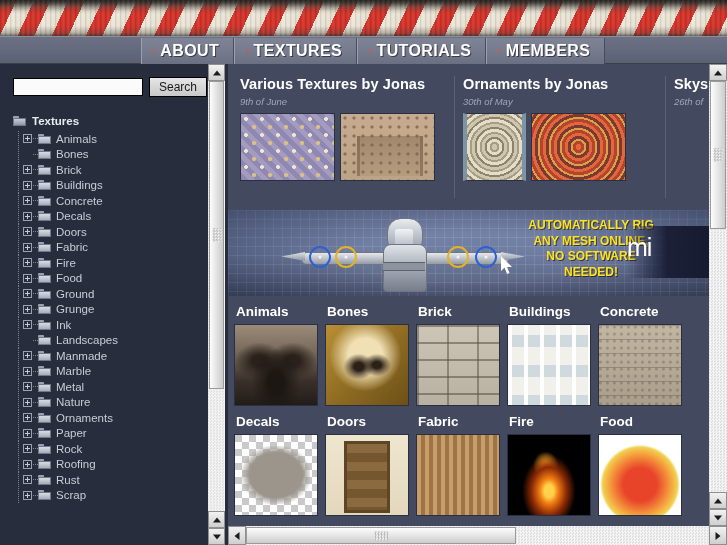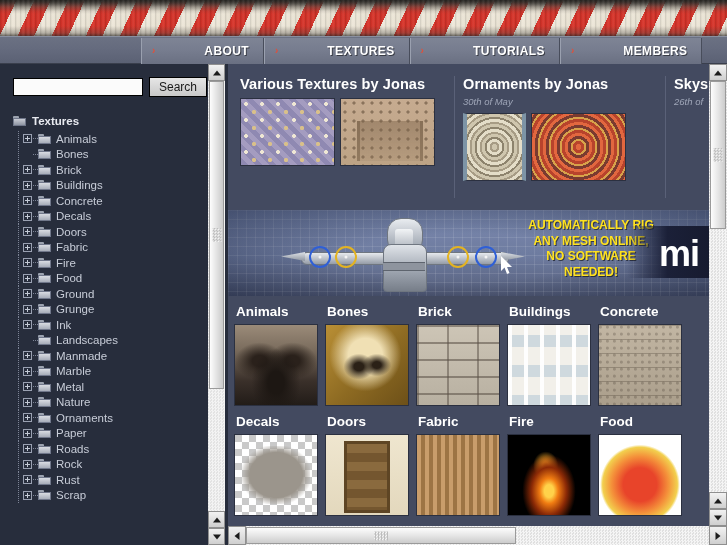--- a/index.html
+++ b/index.html
@@ -33,22 +33,22 @@
     background:linear-gradient(to bottom,#6b7183 0%,#656b7e 45%,#5b6174 100%);
     border-top:1px solid #8a90a0;border-bottom:1px solid #3a3f4d;
     box-sizing:border-box;}
   .tabs{position:absolute;left:141px;top:0;height:28px;display:flex;}
   .tab{position:relative;height:26px;margin-top:1px;display:flex;align-items:center;
     padding:0 14px 0 10px;box-sizing:border-box;
     background:linear-gradient(to bottom,#7e8495 0%,#767c8e 50%,#6a7082 100%);
     border-left:1px solid #9aa0af;border-right:1px solid #484d5b;
     cursor:pointer;}
   .tab .chev{color:#e0503a;font-size:10px;line-height:1;margin-right:5px;font-weight:bold;}
-  .tab .lbl{color:#ffffff;font-size:12px;font-weight:bold;letter-spacing:.4px;
-    text-shadow:1px 1px 0 rgba(0,0,0,.5);margin-left:44px;}
+  .tab .lbl{color:#ffffff;font-size:16px;font-weight:bold;letter-spacing:.4px;
+    text-shadow:1px 1px 0 rgba(0,0,0,.5);}
 
   
   .sidebar{position:absolute;left:0;top:64px;width:208px;height:481px;
     background:#272d3c;overflow:hidden;}
   .searchrow{position:absolute;left:13px;top:13px;display:flex;align-items:center;gap:6px;}
   .search-input{width:130px;height:18px;box-sizing:border-box;
     background:#fbfbfb;border:1px solid #000;outline:none;
     font-family:"Liberation Sans",sans-serif;font-size:11px;padding:0 3px;color:#111;}
   .search-btn{height:20px;box-sizing:border-box;padding:0 9px;
     background:linear-gradient(to bottom,#e6e6e6,#c8c8c8);
@@ -210,21 +210,21 @@
   .cursor-ptr{position:absolute;left:218px;top:40px;width:12px;height:18px;
     background:#ffffff;
     clip-path:polygon(0 0,0 15px,3.5px 11.5px,6px 18px,8.5px 17px,6px 11px,11px 11px);
     filter:drop-shadow(1px 1px 0 #111);}
   .ad-text{position:absolute;left:288px;top:8px;width:150px;text-align:center;
     color:#ffe21f;font-size:12px;font-weight:bold;line-height:15.5px;
     text-shadow:1px 1px 0 rgba(0,0,0,.55);}
   .ad-text .it{}
   .ad-logo{position:absolute;right:-8px;top:16px;width:90px;height:52px;
     background:linear-gradient(to right,rgba(20,24,40,0),#1b2038 45%,#161a2e);}
-  .ad-logo span{position:absolute;left:32px;top:7px;color:#ffffff;font-size:36px;font-weight:bold;letter-spacing:-1px;}
+  .ad-logo span{position:absolute;left:0;top:7px;color:#ffffff;font-size:25px;font-weight:normal;letter-spacing:-1px;}
 
   
   .catgrid{position:absolute;left:0;top:232px;width:481px;}
   .catrow{display:flex;padding-left:6px;}
   .cat{width:91px;margin-right:0;padding:8px 0 0 0;cursor:pointer;}
   .cat .cname{color:#ffffff;font-size:13.5px;font-weight:bold;margin-bottom:5px;padding-left:2px;}
   .cat .cthumb{width:84px;height:82px;border:1px solid #2b3040;box-sizing:border-box;overflow:hidden;}
 
   
   .sb-main-v{position:absolute;left:709px;top:64px;width:18px;height:462px;background:#ececec;}
@@ -494,31 +494,31 @@
             <span class="tlabel">Paper</span>
           </div>
           <div class="tnode">
             <span class="vline"></span>
             <span class="plus"></span>
             <span class="hline"></span>
             <span class="folder">
               <span class="tabf"></span>
               <span class="body"></span>
             </span>
-            <span class="tlabel">Roads</span>
-          </div>
-          <div class="tnode">
-            <span class="vline"></span>
-            <span class="plus"></span>
-            <span class="hline"></span>
-            <span class="folder">
-              <span class="tabf"></span>
-              <span class="body"></span>
-            </span>
             <span class="tlabel">Rock</span>
+          </div>
+          <div class="tnode">
+            <span class="vline"></span>
+            <span class="plus"></span>
+            <span class="hline"></span>
+            <span class="folder">
+              <span class="tabf"></span>
+              <span class="body"></span>
+            </span>
+            <span class="tlabel">Roofing</span>
           </div>
           <div class="tnode">
             <span class="vline"></span>
             <span class="plus"></span>
             <span class="hline"></span>
             <span class="folder">
               <span class="tabf"></span>
               <span class="body"></span>
             </span>
             <span class="tlabel">Rust</span>
@@ -551,20 +551,21 @@
     <div class="arrbtn dn" style="top:464px">
         <span class="g"></span>
       </div>
   </div>
 
   <div class="content">
 
     <div class="news">
       <div class="news-col c1" style="left:0;width:226px">
         <div class="news-title">Various Textures by Jonas</div>
+        <div class="news-date">9th of June</div>
         <div class="news-thumbs">
           <div class="nthumb tex-persian"></div>
           <div class="nthumb tex-carved"></div>
         </div>
       </div>
       <div class="news-col c2" style="left:226px;width:211px">
         <div class="news-title">Ornaments by Jonas</div>
         <div class="news-date">30th of May</div>
         <div class="news-thumbs">
           <div class="nthumb tex-dome" style="width:63px"></div>

